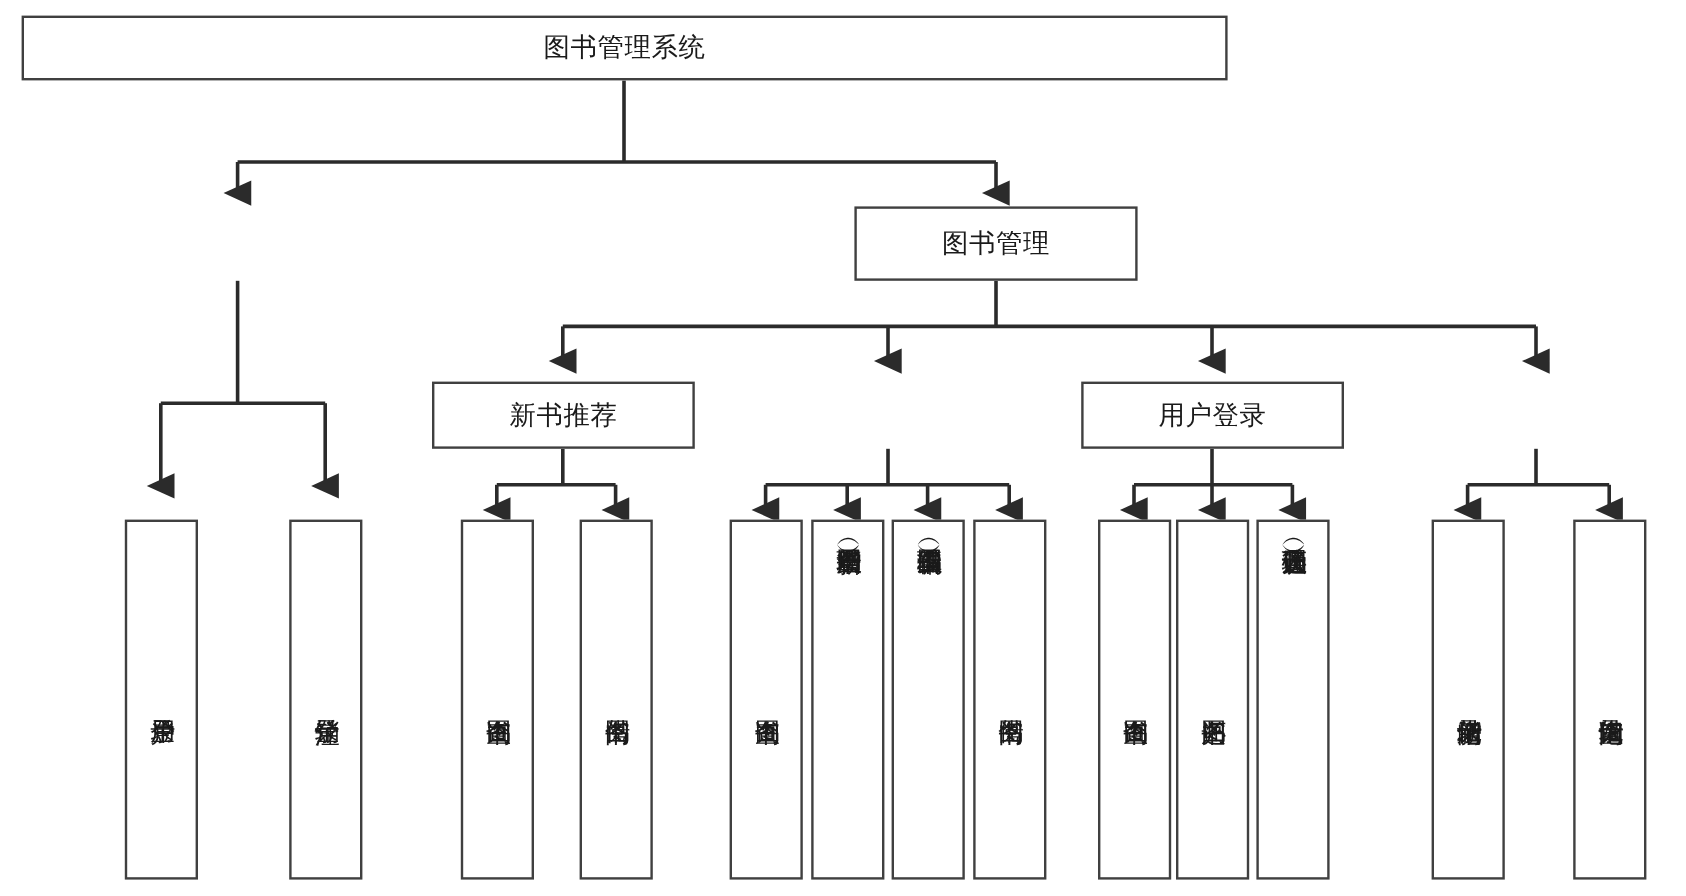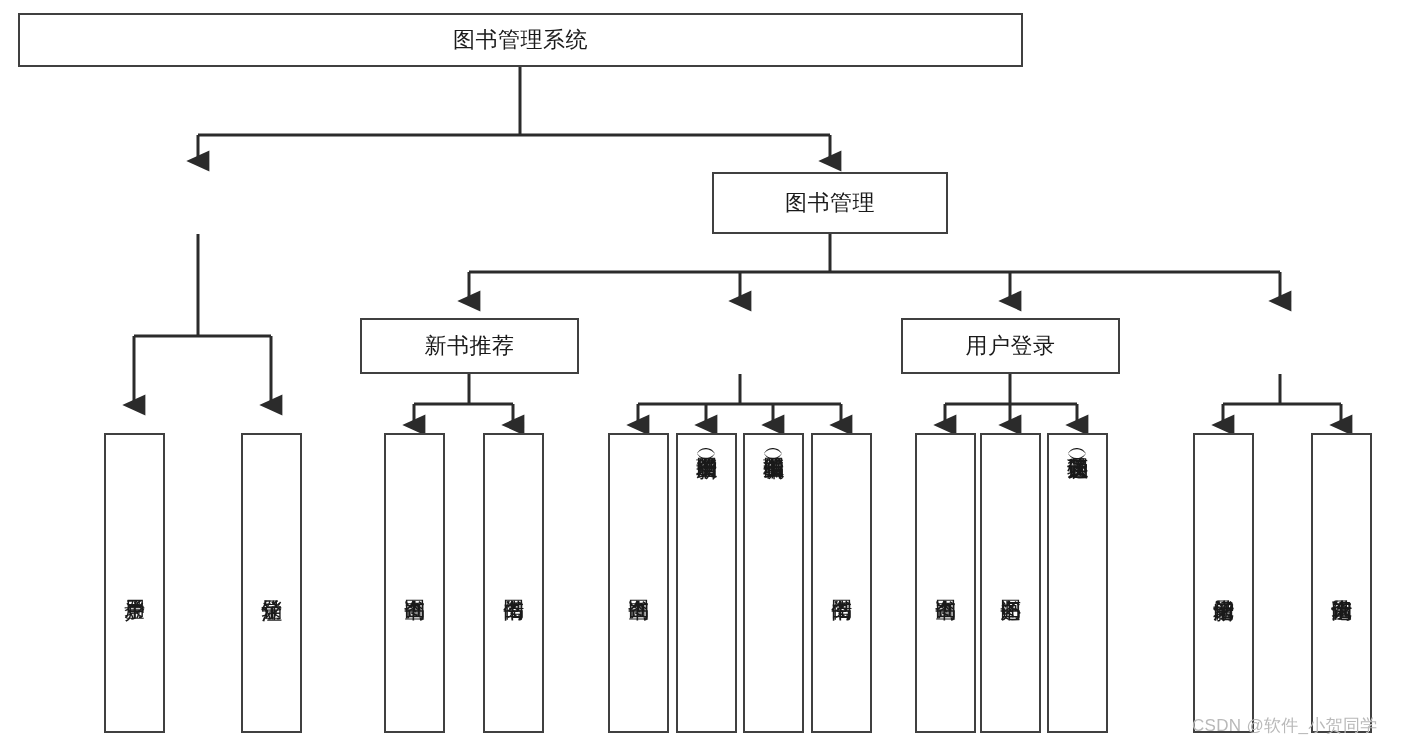--- a/index.html
+++ b/index.html
@@ -172,15 +172,14 @@
     <span class="lbl">确认归还（管理员）</span>
   </div>
 
   <div class="node vert" style="left:1193px; top:433px; width:61px; height:300px;">
     <span class="lbl">新增借阅记录</span>
   </div>
   <div class="node vert" style="left:1311px; top:433px; width:61px; height:300px;">
     <span class="lbl">查询借阅记录</span>
   </div>
 
-  <div class="watermark">CSDN @软件_小贺同学</div>
 
 </div>
 
 </body></html>

